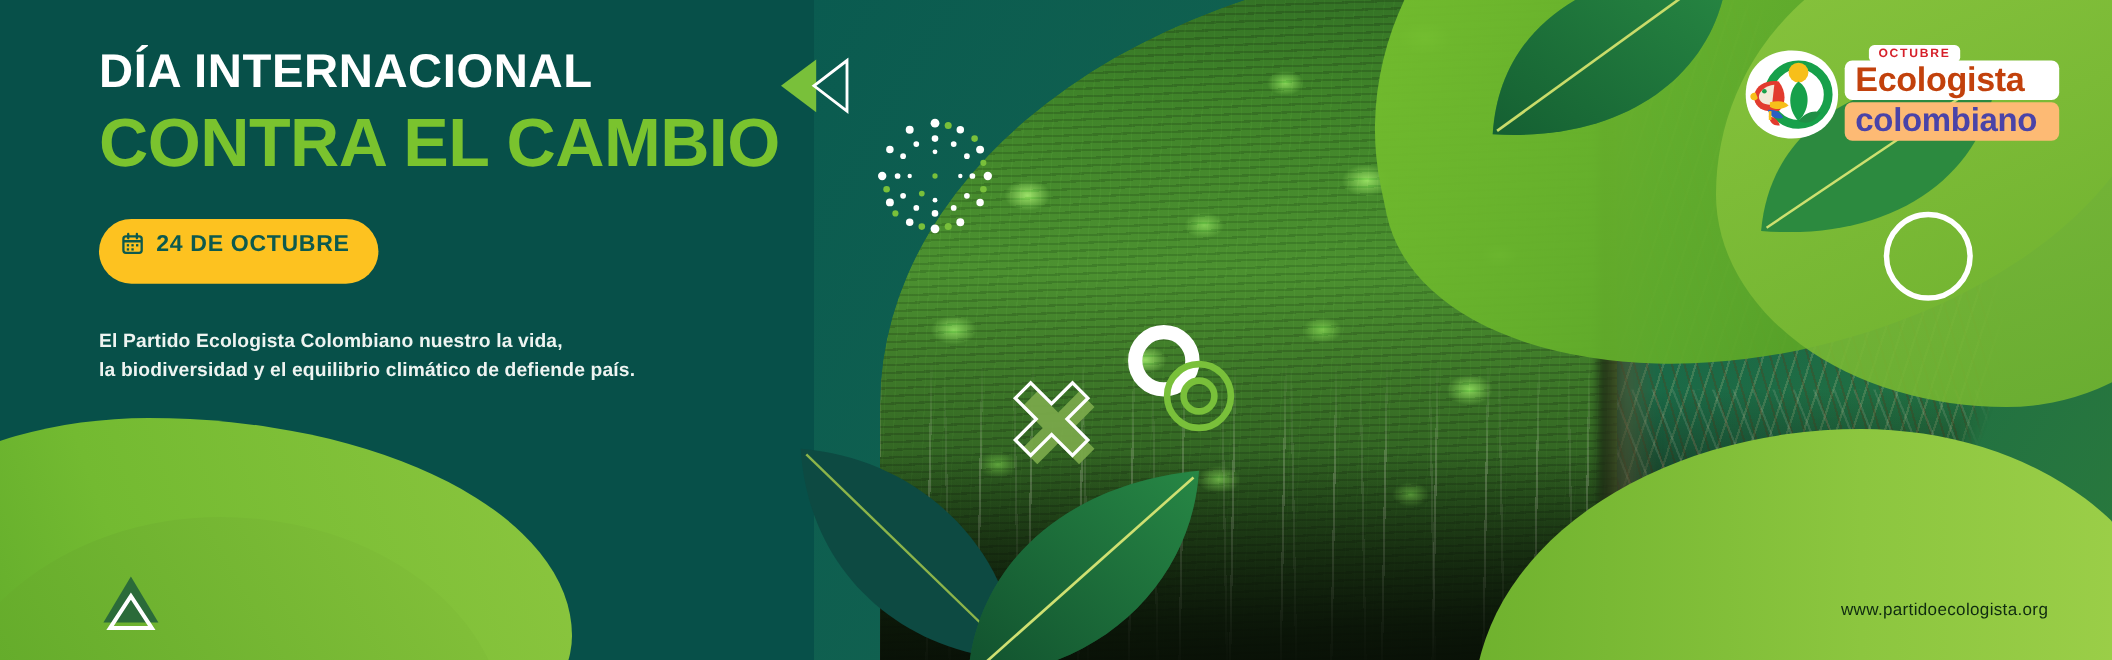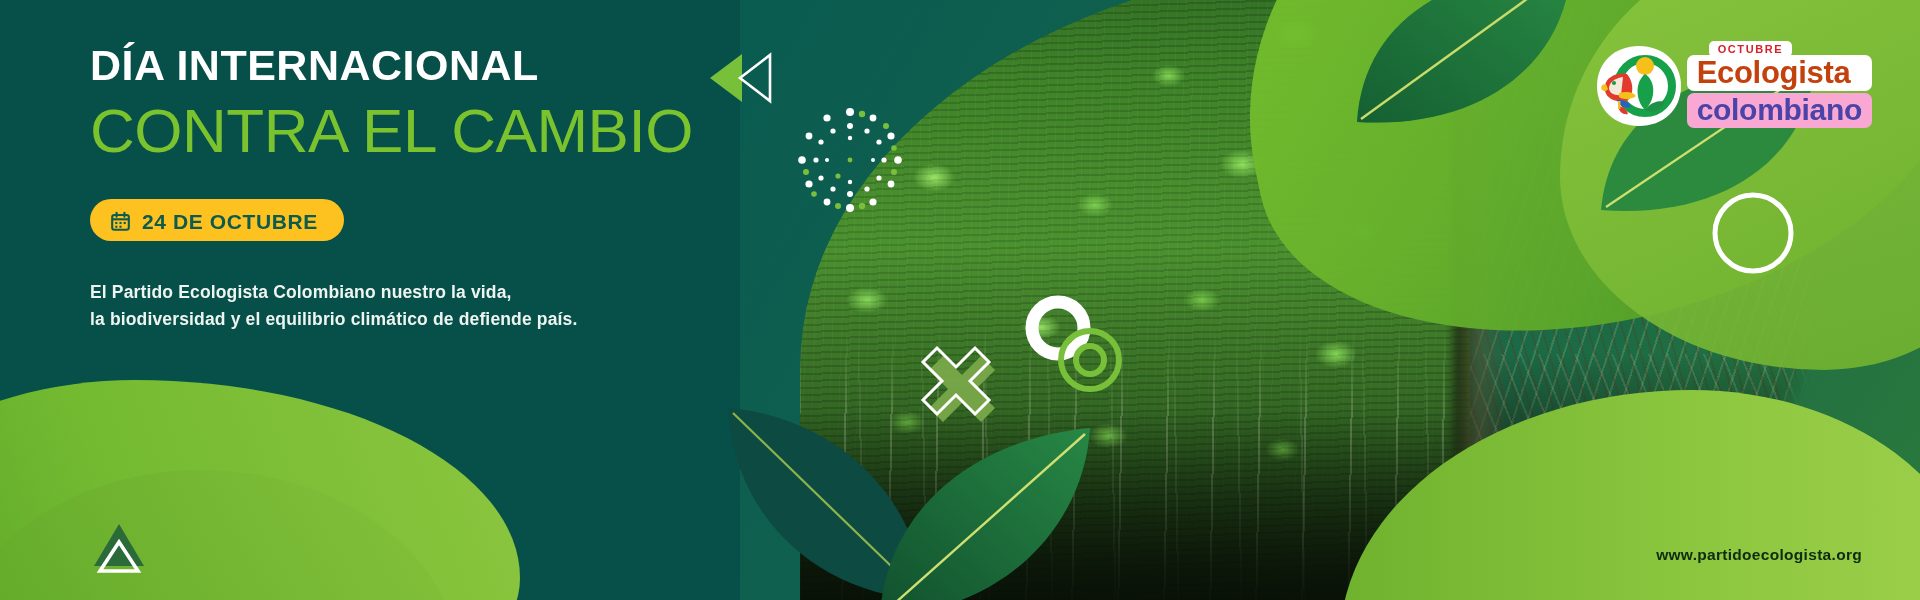--- a/index.html
+++ b/index.html
@@ -177,34 +177,34 @@
     font-weight:bold;
     letter-spacing:.5px;
     color:#ffffff;
     font-family:"Liberation Sans", sans-serif;
   }
 
   .headline{
     margin:14px 0 0 0;
     font-size:62px;
     line-height:.96;
-    font-weight:normal;
+    font-weight:bold;
     letter-spacing:-0.5px;
     color:#7ac32e;
     font-family:"Liberation Sans", sans-serif;
     text-transform:uppercase;
   }
 
   .date-badge{
     display:inline-flex;align-items:center;gap:11px;
     margin-top:38px;
     background:#fdc220;
     color:#0d5a4e;
     border-radius:40px;
-    padding:11px 26px 7px 20px;
+    padding:11px 26px 24px 20px;
     font-size:21px;
     font-weight:bold;
     letter-spacing:.6px;
   }
   .date-badge .cal{display:inline-block;width:21px;height:21px;}
 
   .subtext{
     margin-top:38px;
     color:#eef4f1;
     font-size:17.5px;
@@ -228,32 +228,32 @@
     line-height:1.1;
   }
   .logo-eco{
     margin-top:11px;
     background:#ffffff;border-radius:7px;padding:2px 10px 1px 10px;
     color:#c2410c;font-size:31px;font-weight:bold;line-height:1.05;
     letter-spacing:-.3px;
   }
   .logo-col{
     margin-top:2px;
-    background:#f9a8d4;border-radius:7px;padding:1px 10px 3px 10px;
+    background:#fdba74;border-radius:7px;padding:1px 20px 3px 10px;
     color:#4a43a8;font-size:30px;font-weight:bold;line-height:1.05;
     letter-spacing:-.3px;
   }
 
   
   .emblem{position:absolute;left:88px;bottom:22px;width:62px;height:62px;z-index:25;}
 
   
   .site-url{
     position:absolute;right:58px;bottom:36px;z-index:25;
-    color:#0f2b10;font-size:15.5px;font-weight:bold;letter-spacing:.3px;
+    color:#0f2b10;font-size:15.5px;font-weight:normal;letter-spacing:.3px;
   }
 </style>
 </head>
 <body>
 
 <div class="banner">
 
   <div class="bg-base"></div>
   <div class="bg-right-wash"></div>
 

